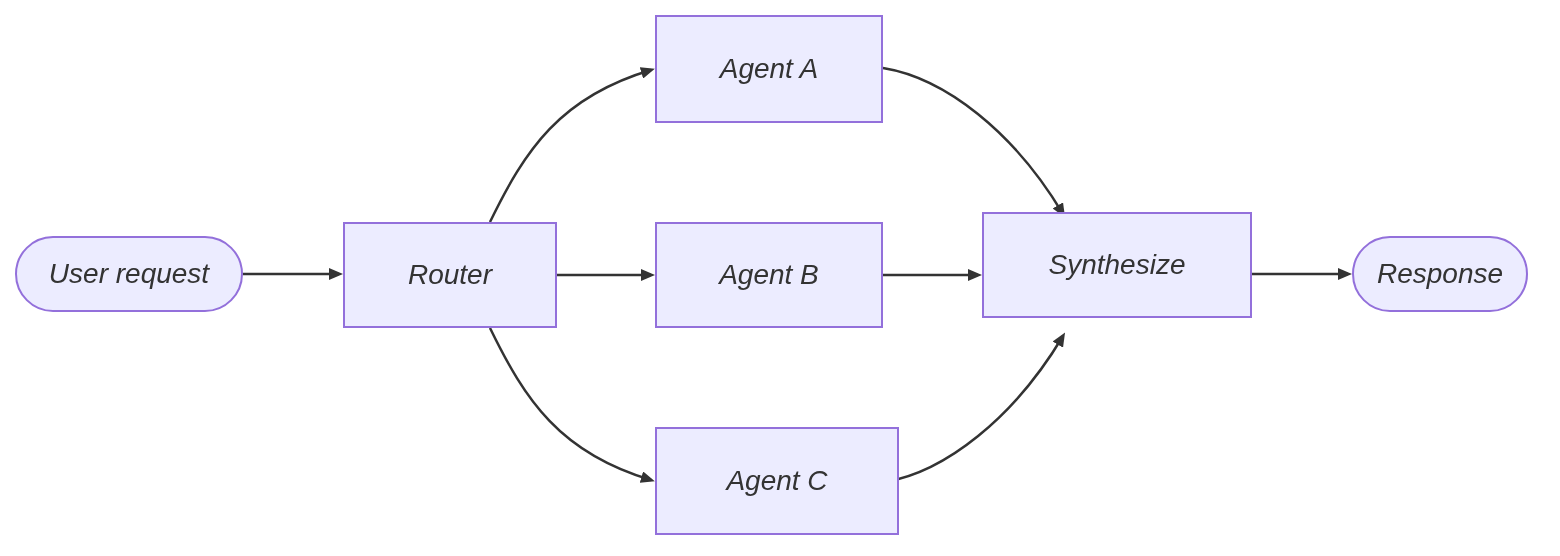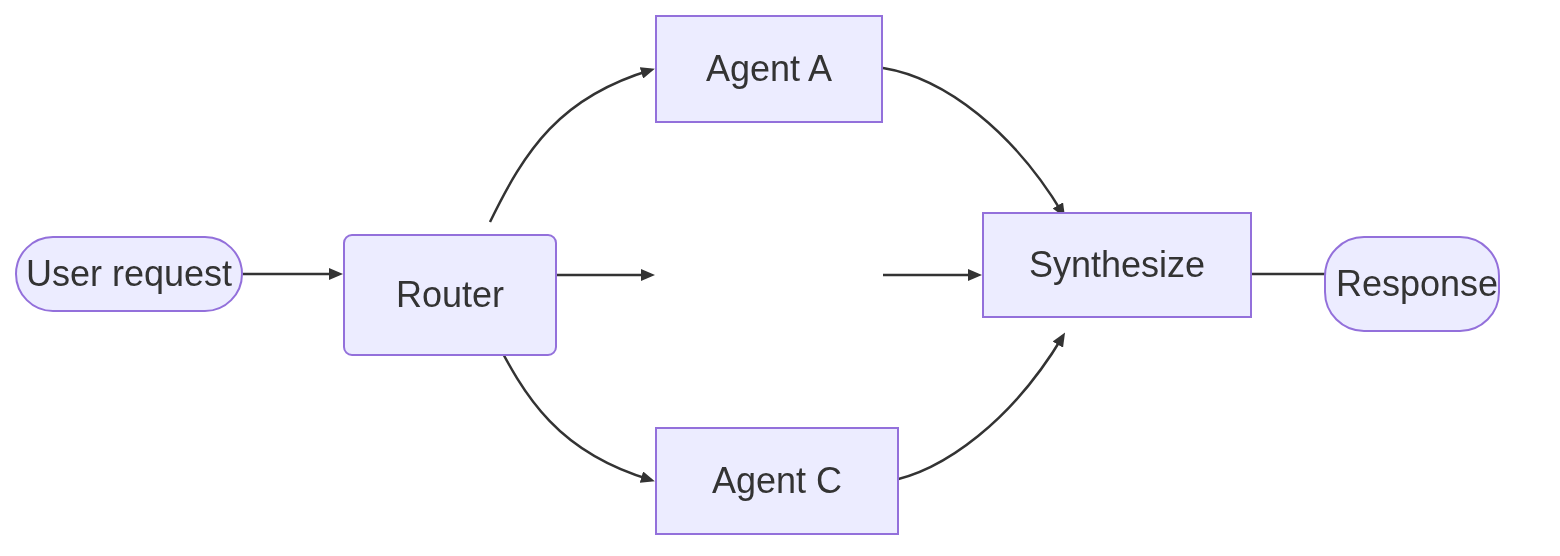--- a/index.html
+++ b/index.html
@@ -16,32 +16,33 @@
   .arrowhead { fill: var(--edge, #333333); stroke: none; }
   .node {
     position: absolute;
     box-sizing: border-box;
     background: var(--fill, #ECECFF);
     border: 2px solid var(--stroke, #9370DB);
     display: flex;
     align-items: center;
     justify-content: center;
     color: var(--text, #333333);
-    font-size: 36px;
+    font-size: 28px;
     line-height: 1;
     white-space: nowrap;
+    font-style: italic;
   }
   .stadium { border-radius: 40px; }
   .n-user     { left: 15px;   top: 236px; width: 228px; height: 76px; }
-  .n-router   { left: 343px;  top: 234px; width: 214px; height: 122px; border-radius: 9px; }
+  .n-router   { left: 343px;  top: 222px; width: 214px; height: 106px; }
   .n-agent-a  { left: 655px;  top: 15px;  width: 228px; height: 108px; }
   .n-agent-b  { left: 655px;  top: 222px; width: 228px; height: 106px; }
   .n-agent-c  { left: 655px;  top: 427px; width: 244px; height: 108px; }
   .n-synth    { left: 982px;  top: 212px; width: 270px; height: 106px; }
-  .n-response { left: 1324px; top: 236px; width: 176px; height: 96px; justify-content: flex-end; }
+  .n-response { left: 1352px; top: 236px; width: 176px; height: 76px; }
 </style>
 </head>
 <body>
 
 <div class="canvas">
 
   <svg class="edges" width="1560" height="556" viewBox="0 0 1560 556" xmlns="http://www.w3.org/2000/svg">
     <defs>
       <marker id="arrow" markerUnits="userSpaceOnUse" markerWidth="14" markerHeight="12" refX="10" refY="6" orient="auto">
         <path class="arrowhead" d="M0,0 L14,6 L0,12 Z"></path>
@@ -63,20 +64,23 @@
   </div>
 
   <div class="node n-router">
     <span>Router</span>
   </div>
 
   <div class="node n-agent-a">
     <span>Agent A</span>
   </div>
 
+  <div class="node n-agent-b">
+    <span>Agent B</span>
+  </div>
 
   <div class="node n-agent-c">
     <span>Agent C</span>
   </div>
 
   <div class="node n-synth">
     <span>Synthesize</span>
   </div>
 
   <div class="node stadium n-response">

